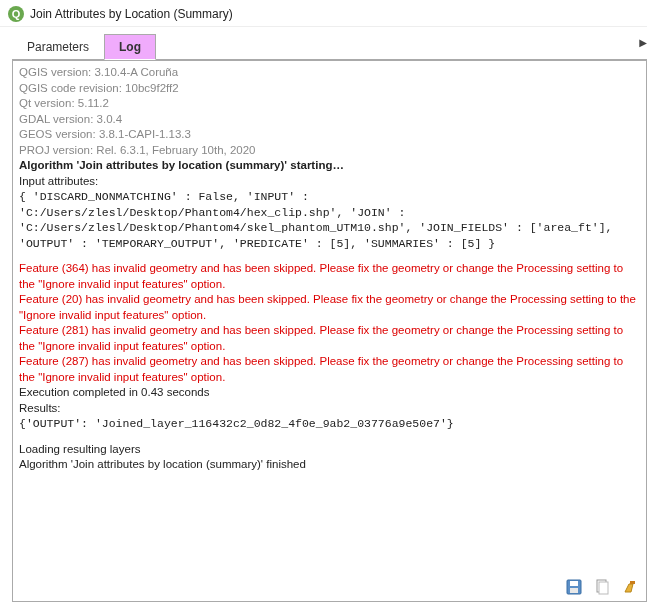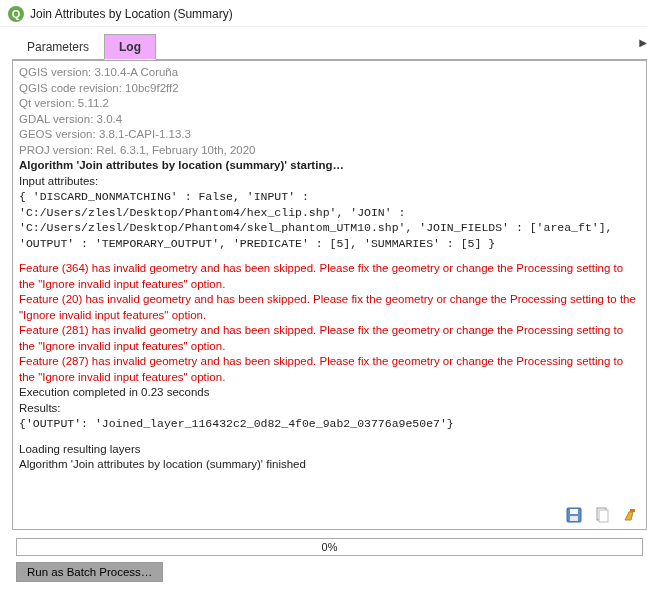--- a/index.html
+++ b/index.html
@@ -5,21 +5,21 @@
   * { box-sizing: border-box; margin: 0; padding: 0; }
   body { font-family: "Segoe UI", Tahoma, sans-serif; font-size: 12px; background: #fff; width: 647px; height: 608px; overflow: hidden; }
   .titlebar { background: #fff; padding: 6px 8px 4px 8px; display: flex; align-items: center; gap: 6px; border-bottom: 1px solid #eee; }
   .q-icon { width: 16px; height: 16px; background: #6aa84f; border-radius: 50%; display: inline-flex; align-items: center; justify-content: center; color: #fff; font-weight: bold; font-size: 11px; }
   .title { font-size: 12px; color: #222; }
   .content { padding: 6px 0 0 12px; }
   .tabs { display: flex; border-bottom: 1px solid #aaa; position: relative; }
   .tab { padding: 5px 14px; border: 1px solid transparent; border-bottom: none; font-size: 12px; color: #333; cursor: pointer; background: transparent; position: relative; top: 1px; }
   .tab.active { border-color: #aaa; background: #f0abfc; border-bottom: 1px solid #fff; font-weight: 600; }
   .arrow-right { position: absolute; right: 0; top: 4px; color: #444; font-size: 10px; }
-  .logbox { border: 1px solid #aaa; border-top: 1px solid #aaa; height: 470px; margin-top: 0; padding: 4px 6px; overflow: auto; font-size: 11.5px; color: #333; line-height: 1.35; position: relative; }
+  .logbox { border: 1px solid #aaa; border-top: 1px solid #aaa; height: 542px; margin-top: 0; padding: 4px 6px; overflow: auto; font-size: 11.5px; color: #333; line-height: 1.35; position: relative; }
   .gray { color: #888; }
   .black { color: #222; }
   .red { color: #d00; font-size: 11.5px; }
   .mono { font-family: Consolas, "Courier New", monospace; font-size: 11.5px; }
   .bold { font-weight: 700; }
   .icons { position: absolute; bottom: 4px; right: 6px; display: flex; gap: 8px; }
   .tool-icon { width: 20px; height: 20px; display: inline-flex; align-items: center; justify-content: center; border: 1px solid transparent; cursor: pointer; }
   .progressbar { border: 1px solid #aaa; height: 18px; margin: 8px 4px 6px 4px; position: relative; display: flex; align-items: center; justify-content: center; font-size: 11px; color: #222; background: #fff; }
   .batch-btn { margin: 0 0 0 4px; padding: 3px 10px; border: 1px solid #999; background: #a3a3a3; font-size: 11.5px; cursor: pointer; }
 </style>
@@ -46,21 +46,21 @@
     <div class="gray">GEOS version: 3.8.1-CAPI-1.13.3</div>
     <div class="gray">PROJ version: Rel. 6.3.1, February 10th, 2020</div>
     <div class="black bold">Algorithm 'Join attributes by location (summary)' starting…</div>
     <div class="black">Input attributes:</div>
     <div class="black mono">{ 'DISCARD_NONMATCHING' : False, 'INPUT' : 'C:/Users/zlesl/Desktop/Phantom4/hex_clip.shp', 'JOIN' : 'C:/Users/zlesl/Desktop/Phantom4/skel_phantom_UTM10.shp', 'JOIN_FIELDS' : ['area_ft'], 'OUTPUT' : 'TEMPORARY_OUTPUT', 'PREDICATE' : [5], 'SUMMARIES' : [5] }</div>
     <div style="height:10px"></div>
     <div class="red">Feature (364) has invalid geometry and has been skipped. Please fix the geometry or change the Processing setting to the "Ignore invalid input features" option.</div>
     <div class="red">Feature (20) has invalid geometry and has been skipped. Please fix the geometry or change the Processing setting to the "Ignore invalid input features" option.</div>
     <div class="red">Feature (281) has invalid geometry and has been skipped. Please fix the geometry or change the Processing setting to the "Ignore invalid input features" option.</div>
     <div class="red">Feature (287) has invalid geometry and has been skipped. Please fix the geometry or change the Processing setting to the "Ignore invalid input features" option.</div>
-    <div class="black">Execution completed in 0.23 seconds</div>
+    <div class="black">Execution completed in 0.43 seconds</div>
     <div class="black">Results:</div>
     <div class="black mono">{'OUTPUT': 'Joined_layer_116432c2_0d82_4f0e_9ab2_03776a9e50e7'}</div>
     <div style="height:10px"></div>
     <div class="black">Loading resulting layers</div>
     <div class="black">Algorithm 'Join attributes by location (summary)' finished</div>
 
     <div class="icons">
       <span class="tool-icon">
         <svg width="16" height="16" viewBox="0 0 16 16">
             <rect x="1" y="1" width="14" height="14" rx="1" fill="#5b8fc7" stroke="#3a6ea5"></rect>

